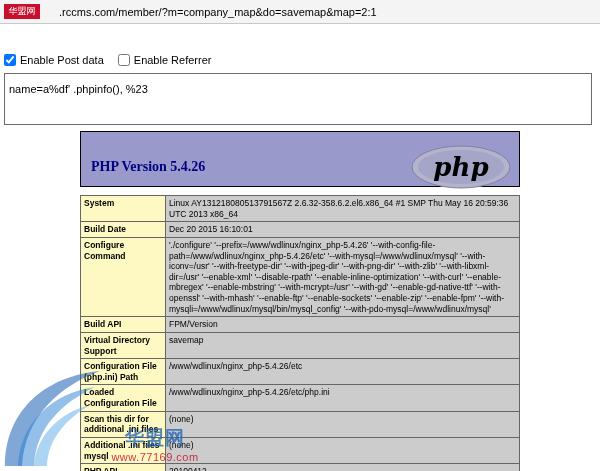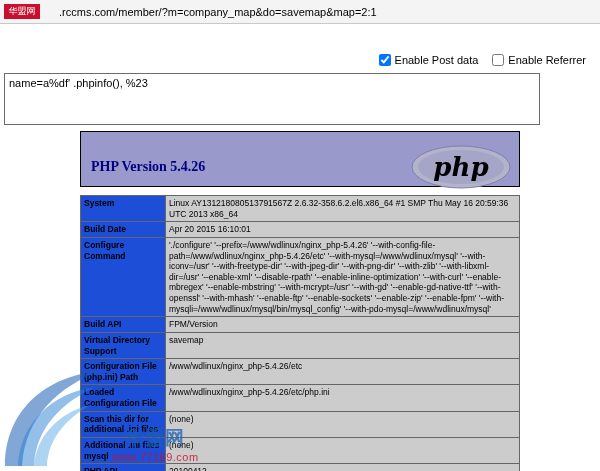--- a/index.html
+++ b/index.html
@@ -54,48 +54,47 @@
   #gap1 {
     height: 27px;
     background: #fff;
   }
 
   
   #optrow {
     height: 18px;
     display: flex;
     align-items: center;
-    padding-left: 16px;
+    padding-left: 4px;
     background: #fff;
     font-size: 11px;
-    justify-content: flex-end;
   }
   #optrow .opt {
     display: flex;
     align-items: center;
     margin-right: 14px;
   }
   #optrow input[type=checkbox] {
     width: 12px;
     height: 12px;
     margin: 0 4px 0 0;
   }
 
   
   #postdata {
     margin: 4px 6px 0 4px;
     height: 52px;
     border: 1px solid #6b6b6b;
     background: #fff;
     font-family: "Liberation Sans", sans-serif;
     font-size: 11px;
-    padding: 3px 4px;
+    padding: 9px 4px;
     box-sizing: border-box;
     resize: none;
-    width: 536px;
+    width: 588px;
     display: block;
     color: #000;
     outline: none;
   }
 
   
   #phpinfo {
     margin-top: 6px;
     background: #ffffff;
     position: relative;
@@ -133,21 +132,21 @@
     font-size: 8.5px;
     font-family: "Liberation Sans", sans-serif;
   }
   table#infotable td {
     border: 1px solid #666;
     padding: 2px 3px;
     vertical-align: top;
     line-height: 1.25;
   }
   table#infotable td.k {
-    background: #1d4ed8;
+    background: #fef9c3;
     width: 78px;
     font-weight: bold;
     color: #000;
   }
   table#infotable td.v {
     background: #cccccc;
     color: #000;
     word-break: break-word;
   }
 
@@ -221,21 +220,21 @@
   </div>
 
   <table id="infotable">
     <tbody>
       <tr>
         <td class="k">System</td>
         <td class="v">Linux AY131218080513791567Z 2.6.32-358.6.2.el6.x86_64 #1 SMP Thu May 16 20:59:36 UTC 2013 x86_64</td>
       </tr>
       <tr>
         <td class="k">Build Date</td>
-        <td class="v">Apr 20 2015 16:10:01</td>
+        <td class="v">Dec 20 2015 16:10:01</td>
       </tr>
       <tr>
         <td class="k">Configure Command</td>
         <td class="v">'./configure' '--prefix=/www/wdlinux/nginx_php-5.4.26' '--with-config-file-path=/www/wdlinux/nginx_php-5.4.26/etc' '--with-mysql=/www/wdlinux/mysql' '--with-iconv=/usr' '--with-freetype-dir' '--with-jpeg-dir' '--with-png-dir' '--with-zlib' '--with-libxml-dir=/usr' '--enable-xml' '--disable-rpath' '--enable-inline-optimization' '--with-curl' '--enable-mbregex' '--enable-mbstring' '--with-mcrypt=/usr' '--with-gd' '--enable-gd-native-ttf' '--with-openssl' '--with-mhash' '--enable-ftp' '--enable-sockets' '--enable-zip' '--enable-fpm' '--with-mysqli=/www/wdlinux/mysql/bin/mysql_config' '--with-pdo-mysql=/www/wdlinux/mysql'</td>
       </tr>
       <tr>
         <td class="k">Build API</td>
         <td class="v">FPM/Version</td>
       </tr>
       <tr>

